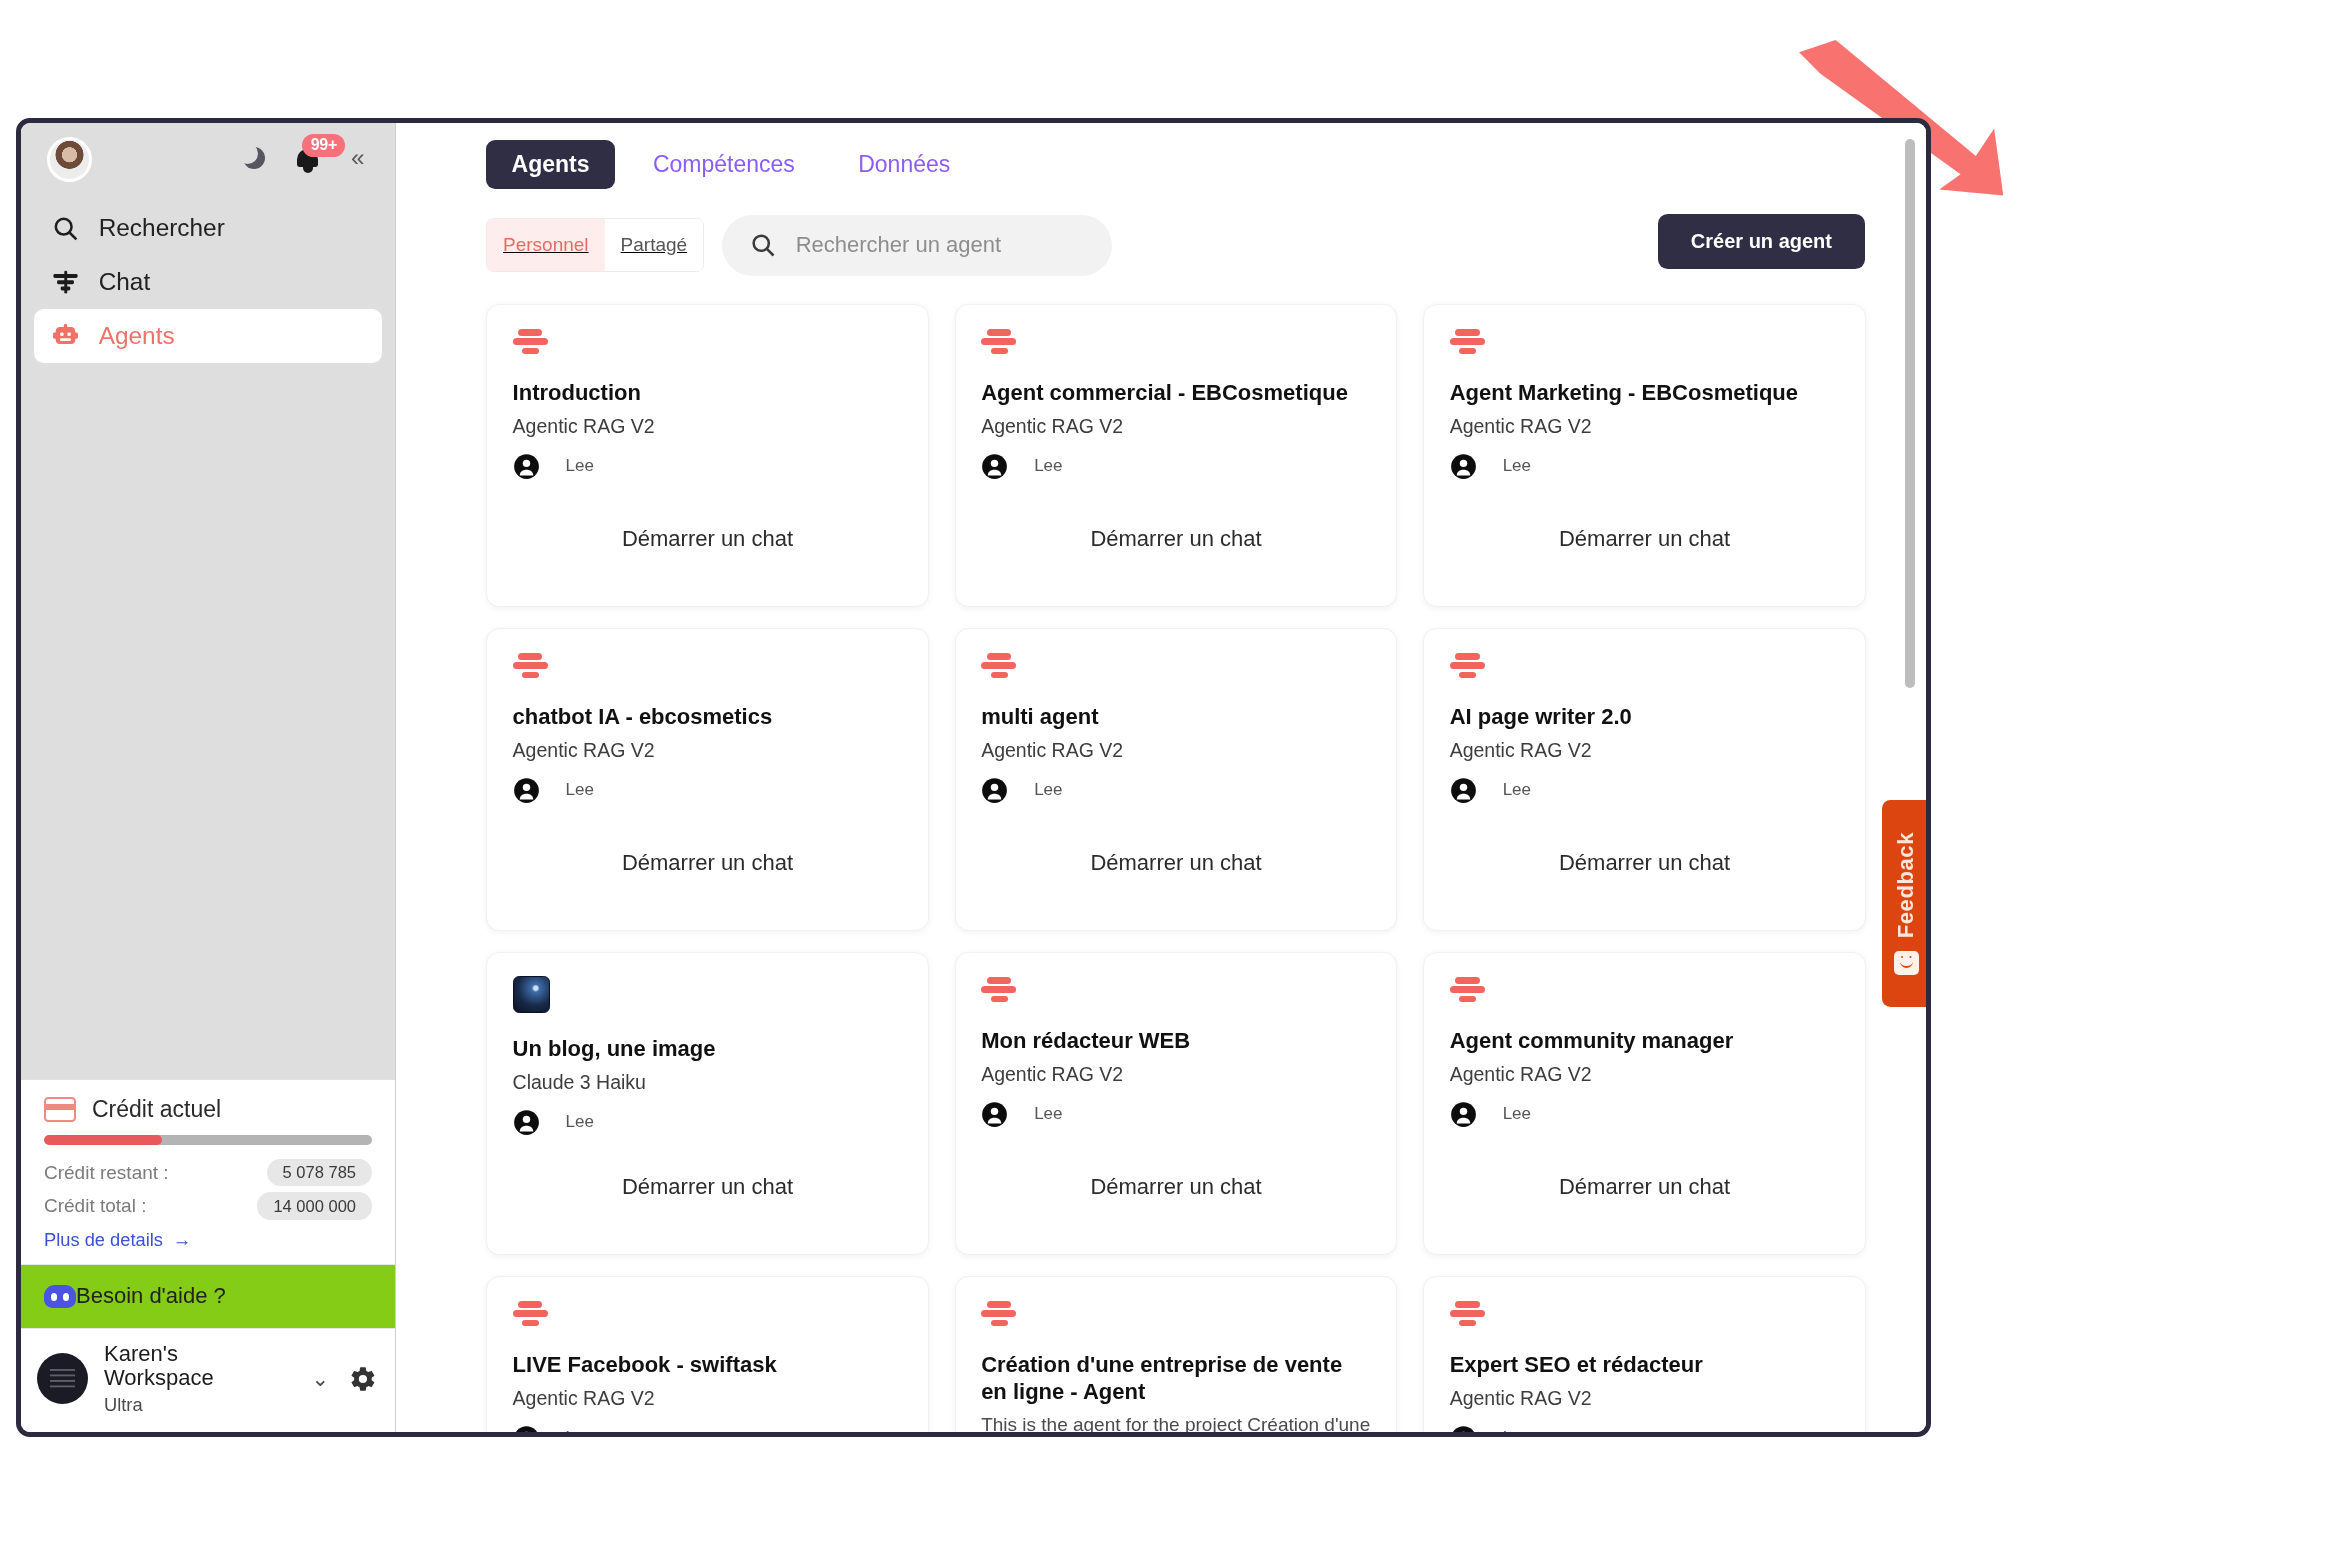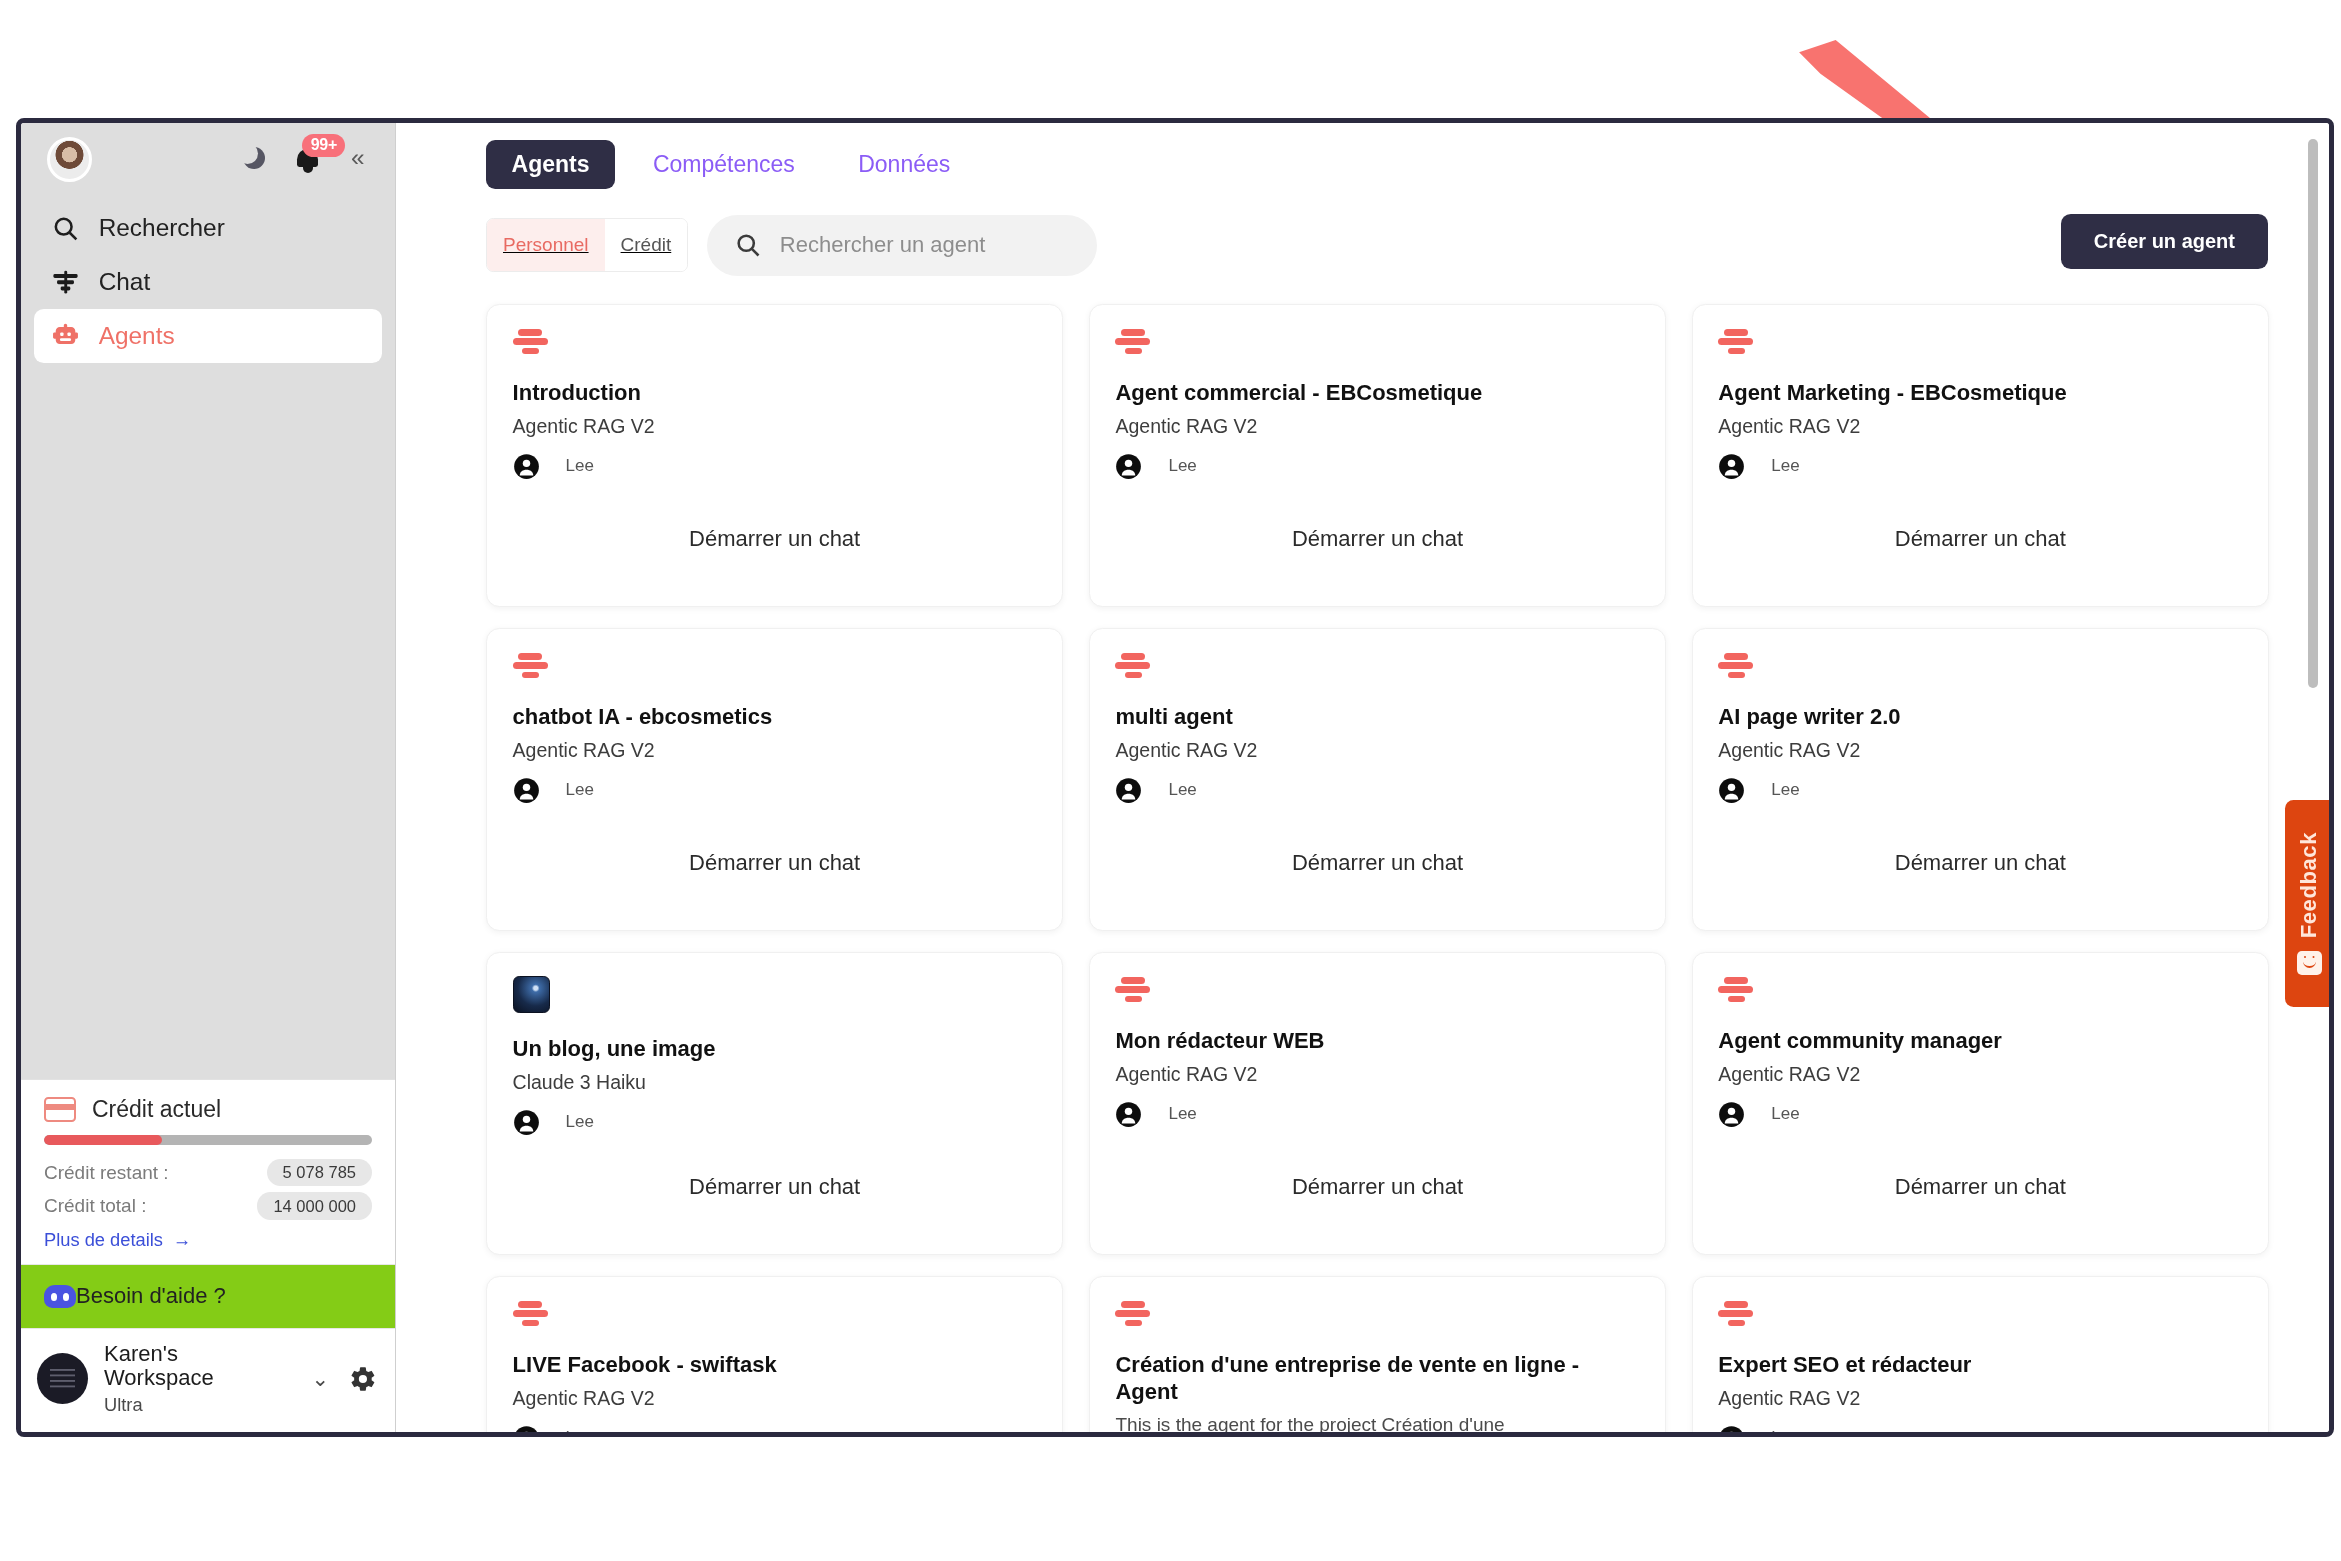--- a/index.html
+++ b/index.html
@@ -13,24 +13,24 @@
     position: relative;
     font-family: "Liberation Sans", sans-serif;
     overflow: hidden;
   }
 
   
   #app-window {
     position: absolute;
     left: 16px;
     top: 118px;
-    width: 2318px;
+    width: 1915px;
     height: 1319px;
     border: 5.5px solid #2b2a3f;
-    border-radius: 8px;
+    border-radius: 14px;
     box-sizing: border-box;
     background: #ffffff;
     overflow: hidden;
     display: flex;
   }
 
   
   #sidebar {
     width: 374px;
     flex: 0 0 374px;
@@ -579,21 +579,21 @@
 
     <div class="tabs">
       <div class="tab active">Agents</div>
       <div class="tab">Compétences</div>
       <div class="tab">Données</div>
     </div>
 
     <div class="toolbar">
       <div class="seg">
         <div class="seg-btn active">Personnel</div>
-        <div class="seg-btn">Crédit</div>
+        <div class="seg-btn">Partagé</div>
       </div>
       <div class="searchbox">
         <svg style="width:28px;height:28px;flex:0 0 28px" viewBox="0 0 24 24" fill="none" stroke="#3b3b3b" stroke-width="2.2">
           <circle cx="10.5" cy="10.5" r="6.5"></circle>
             <line x1="15.5" y1="15.5" x2="21" y2="21"></line>
         </svg>
         <span class="search-ph">Rechercher un agent</span>
       </div>
     </div>
 

